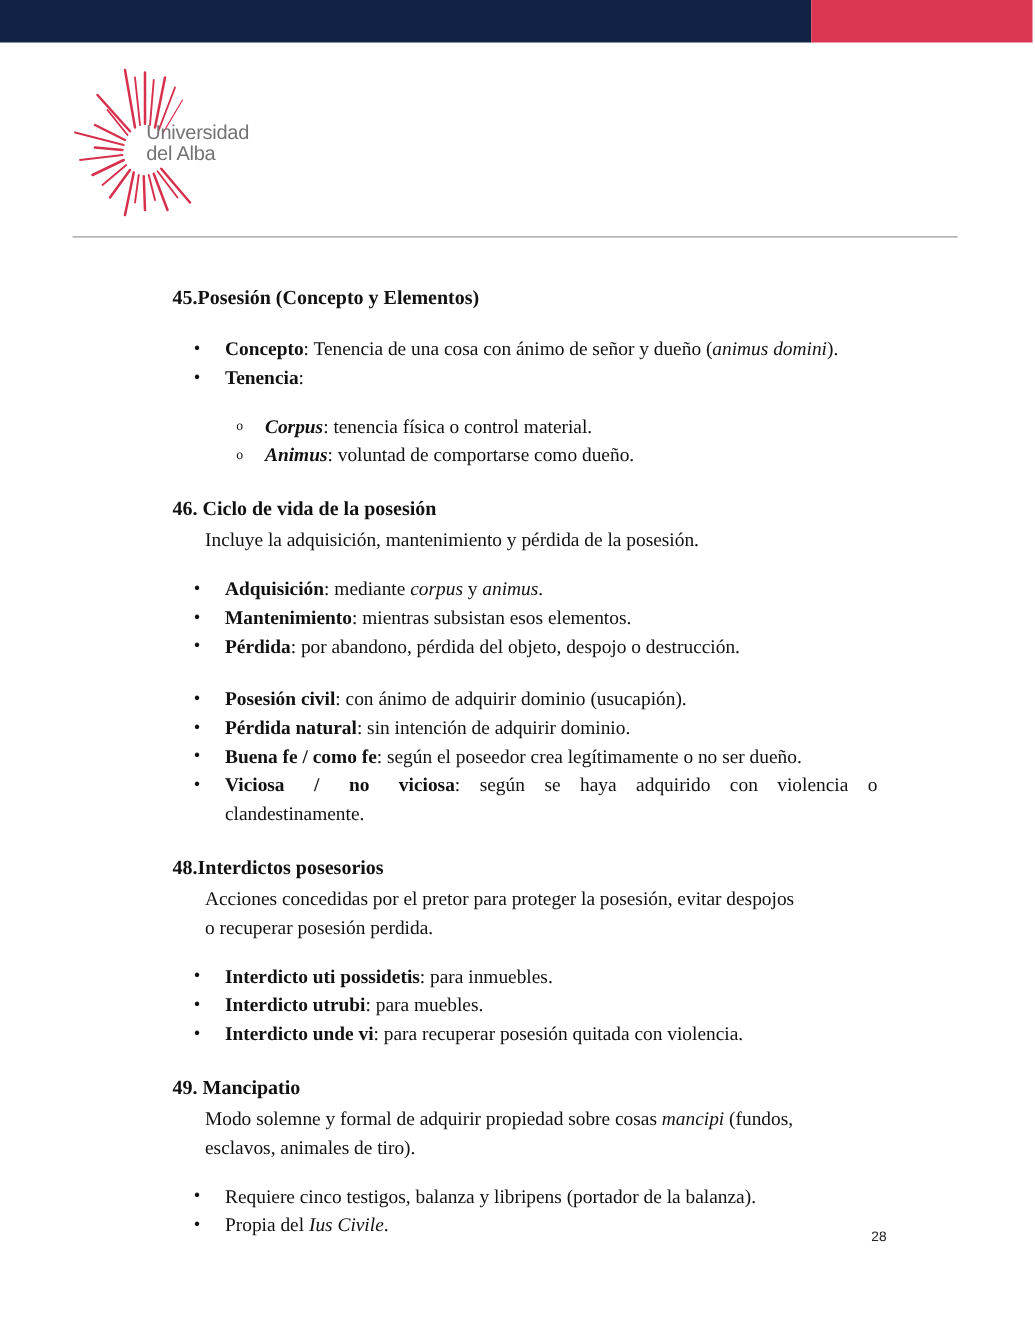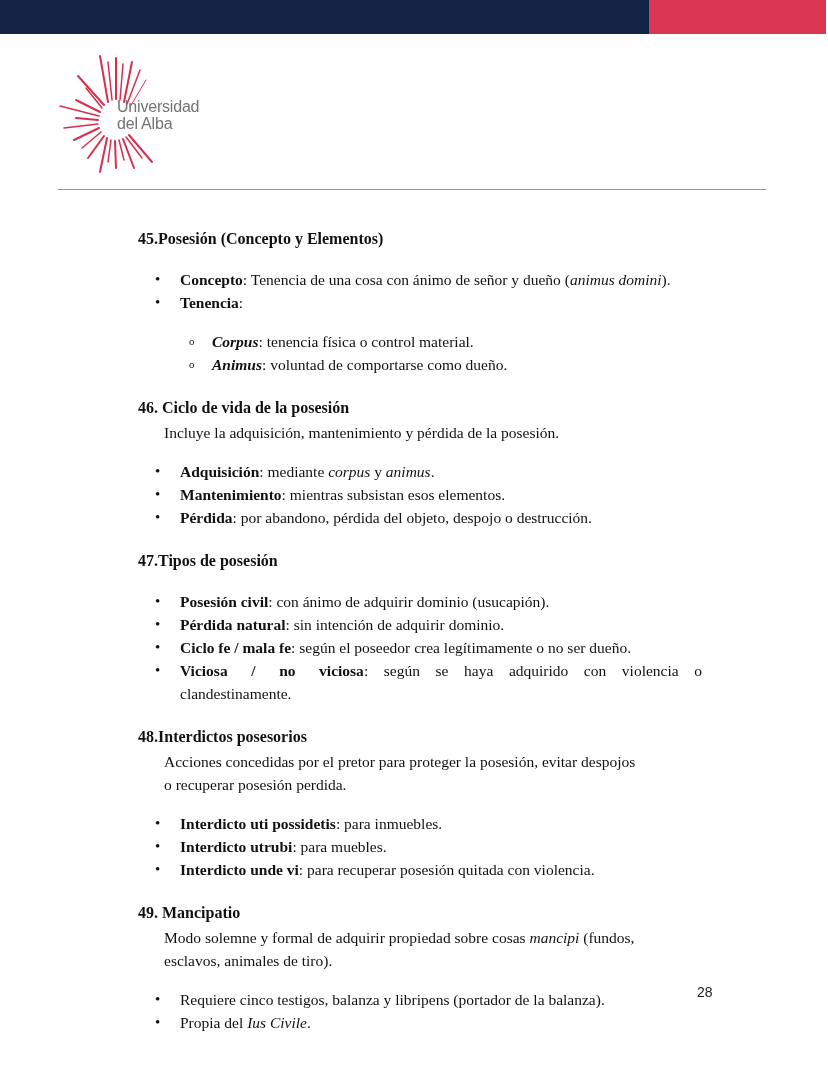--- a/index.html
+++ b/index.html
@@ -16,21 +16,21 @@
   h2 { font-size:16px; font-weight:bold; margin:0; line-height:26px; }
   .sec { margin-bottom:19px; }
   ul.b { list-style:none; margin:16px; padding:0; }
   ul.b > li { position:relative; padding-left:26px; font-size:15.5px; line-height:23px; }
   ul.b > li::before { content:"•"; position:absolute; left:1px; top:0; font-size:15px; }
   ul.c { list-style:none; margin:0; padding:0; }
   ul.c > li { position:relative; padding-left:74px; font-size:15.5px; line-height:23px; }
   ul.c > li::before { content:"o"; position:absolute; left:51px; top:0; font-size:11px; }
   .para { padding-left:26px; font-size:15.5px; line-height:23px; }
   .just { text-align:justify; text-align-last:justify; }
-  .pagenum { position:absolute; left:697px; top:984px; font-family:"Liberation Sans", "DejaVu Sans", sans-serif; font-size:14px; color:#222; }
+  .pagenum { position:absolute; left:697px; top:984px; font-family:"Liberation Sans", "DejaVu Sans", sans-serif; font-size:11px; color:#222; }
   b { font-weight:bold; }
   i { font-style:italic; }
 </style>
 </head>
 <body>
 
 <div class="topbar">
   <div class="navy" style="background:#112244"></div>
   <div class="red" style="background:#dc3752"></div>
 </div>
@@ -89,25 +89,24 @@
     <h2>46. Ciclo de vida de la posesión</h2>
     <div class="para">Incluye la adquisición, mantenimiento y pérdida de la posesión.</div>
     <ul class="b">
       <li><b>Adquisición</b><span>: mediante </span><i>corpus</i><span> y </span><i>animus</i><span>.</span></li>
       <li><b>Mantenimiento</b><span>: mientras subsistan esos elementos.</span></li>
       <li><b>Pérdida</b><span>: por abandono, pérdida del objeto, despojo o destrucción.</span></li>
     </ul>
   </div>
 
   <div class="sec">
-    <h2>47.Tipos de posesión</h2>
     <ul class="b">
       <li><b>Posesión civil</b><span>: con ánimo de adquirir dominio (usucapión).</span></li>
       <li><b>Pérdida natural</b><span>: sin intención de adquirir dominio.</span></li>
-      <li><b>Ciclo fe / mala fe</b><span>: según el poseedor crea legítimamente o no ser dueño.</span></li>
+      <li><b>Buena fe / como fe</b><span>: según el poseedor crea legítimamente o no ser dueño.</span></li>
       <li>
           <div class="just"><b style="word-spacing:8px">Viciosa / no viciosa</b><span>: según se haya adquirido con violencia o</span></div>
           <div>clandestinamente.</div>
         </li>
     </ul>
   </div>
 
   <div class="sec">
     <h2>48.Interdictos posesorios</h2>
     <div class="para">Acciones concedidas por el pretor para proteger la posesión, evitar despojos</div>

